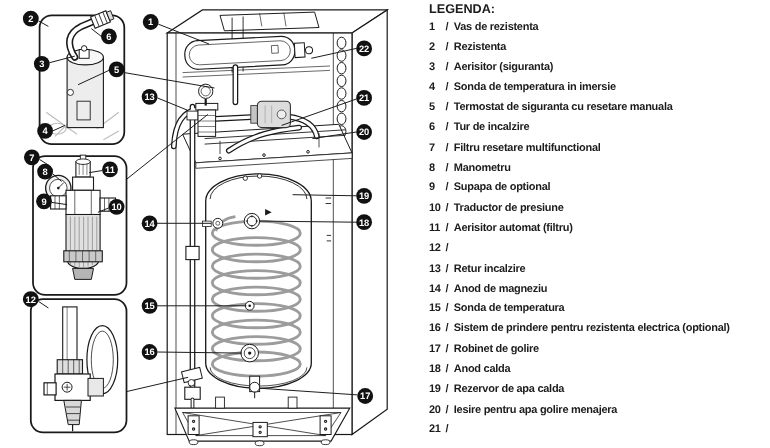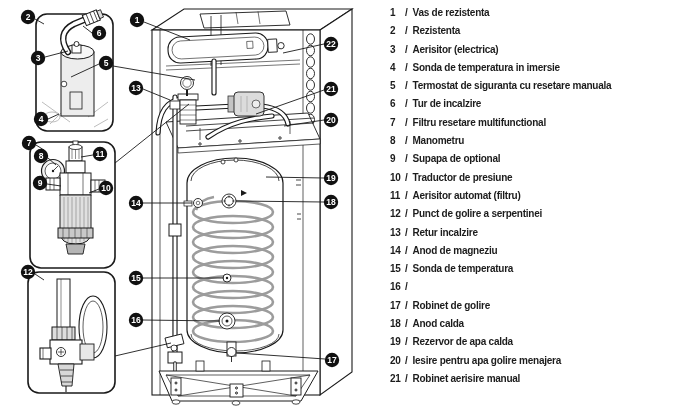--- a/index.html
+++ b/index.html
@@ -384,35 +384,36 @@
           <text class="badge-num" y="3">10</text>
         </g>
       <g transform="translate(28,272)">
           <circle r="7.2" fill="#111"></circle>
           <text class="badge-num" y="3">12</text>
         </g>
     </g>
   </svg>
 
   <div class="legend">
+    <div class="legend-title">LEGENDA:</div>
     <div class="legend-list">
       <div class="legend-row">
           <span class="num">1</span>
           <span class="sep">/</span>
           <span class="lbl">Vas de rezistenta</span>
         </div>
       <div class="legend-row">
           <span class="num">2</span>
           <span class="sep">/</span>
           <span class="lbl">Rezistenta</span>
         </div>
       <div class="legend-row">
           <span class="num">3</span>
           <span class="sep">/</span>
-          <span class="lbl">Aerisitor (electrica)</span>
+          <span class="lbl">Aerisitor (siguranta)</span>
         </div>
       <div class="legend-row">
           <span class="num">4</span>
           <span class="sep">/</span>
           <span class="lbl">Sonda de temperatura in imersie</span>
         </div>
       <div class="legend-row">
           <span class="num">5</span>
           <span class="sep">/</span>
           <span class="lbl">Termostat de siguranta cu resetare manuala</span>
@@ -443,40 +444,40 @@
           <span class="lbl">Traductor de presiune</span>
         </div>
       <div class="legend-row">
           <span class="num">11</span>
           <span class="sep">/</span>
           <span class="lbl">Aerisitor automat (filtru)</span>
         </div>
       <div class="legend-row">
           <span class="num">12</span>
           <span class="sep">/</span>
-          <span class="lbl">Punct de golire a serpentinei</span>
         </div>
       <div class="legend-row">
           <span class="num">13</span>
           <span class="sep">/</span>
           <span class="lbl">Retur incalzire</span>
         </div>
       <div class="legend-row">
           <span class="num">14</span>
           <span class="sep">/</span>
           <span class="lbl">Anod de magneziu</span>
         </div>
       <div class="legend-row">
           <span class="num">15</span>
           <span class="sep">/</span>
           <span class="lbl">Sonda de temperatura</span>
         </div>
       <div class="legend-row">
           <span class="num">16</span>
           <span class="sep">/</span>
+          <span class="lbl">Sistem de prindere pentru rezistenta electrica (optional)</span>
         </div>
       <div class="legend-row">
           <span class="num">17</span>
           <span class="sep">/</span>
           <span class="lbl">Robinet de golire</span>
         </div>
       <div class="legend-row">
           <span class="num">18</span>
           <span class="sep">/</span>
           <span class="lbl">Anod calda</span>
@@ -487,18 +488,17 @@
           <span class="lbl">Rezervor de apa calda</span>
         </div>
       <div class="legend-row">
           <span class="num">20</span>
           <span class="sep">/</span>
           <span class="lbl">Iesire pentru apa golire menajera</span>
         </div>
       <div class="legend-row">
           <span class="num">21</span>
           <span class="sep">/</span>
-          <span class="lbl">Robinet aerisire manual</span>
         </div>
     </div>
   </div>
 
 </div>
 
 </body></html>

